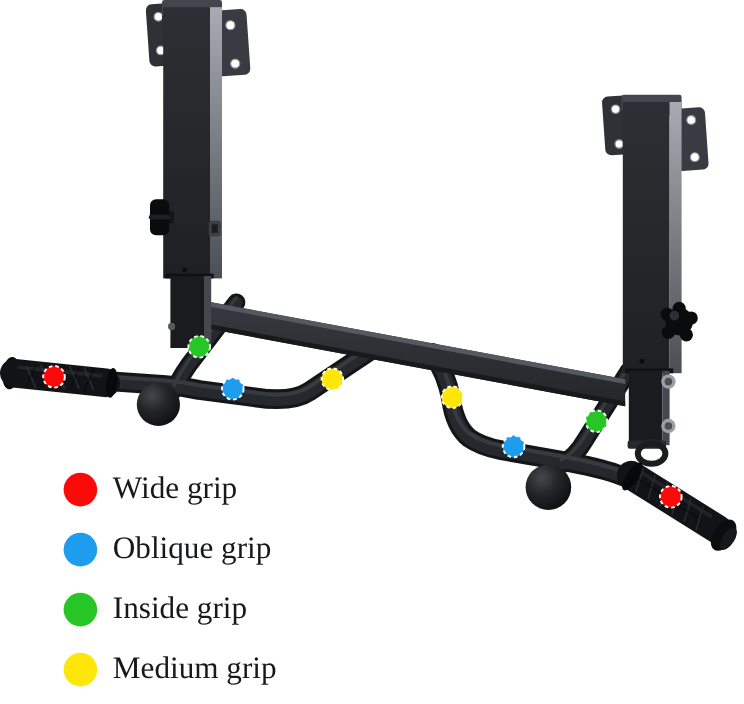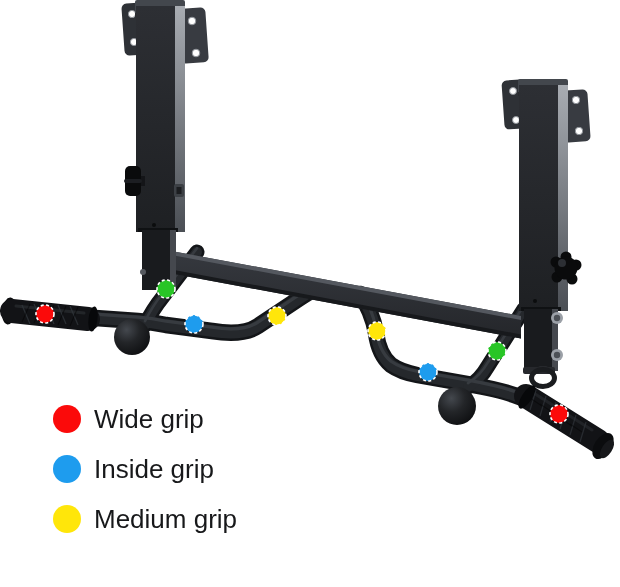--- a/index.html
+++ b/index.html
@@ -14,22 +14,22 @@
   .stage svg { position: absolute; left: 0; top: 0; }
   .legend {
     position: absolute;
     left: 53px;
     top: 394px;
     display: flex;
     flex-direction: column;
   }
   .legend-row {
     display: flex;
-    align-items: center;
     height: 50px;
+    font-family: Liberation Serif, serif;
   }
   .legend-swatch {
     width: 28px;
     height: 28px;
     border-radius: 50%;
     flex: 0 0 auto;
   }
   .legend-label {
     margin-left: 13px;
     font-size: 26px;
@@ -195,20 +195,24 @@
       </g>
   </svg>
 
   <div class="legend" id="legend">
       <div class="legend-row">
         <span class="legend-swatch" style="background: rgb(251, 10, 10);"></span>
         <span class="legend-label">Wide grip</span>
       </div>
       <div class="legend-row">
         <span class="legend-swatch" style="background: rgb(30, 156, 238);"></span>
+        <span class="legend-label">Oblique grip</span>
+      </div>
+      <div class="legend-row">
+        <span class="legend-swatch" style="background: rgb(40, 197, 38);"></span>
         <span class="legend-label">Inside grip</span>
       </div>
       <div class="legend-row">
         <span class="legend-swatch" style="background: rgb(255, 230, 10);"></span>
         <span class="legend-label">Medium grip</span>
       </div>
     </div>
 </div>
 
 </body></html>

